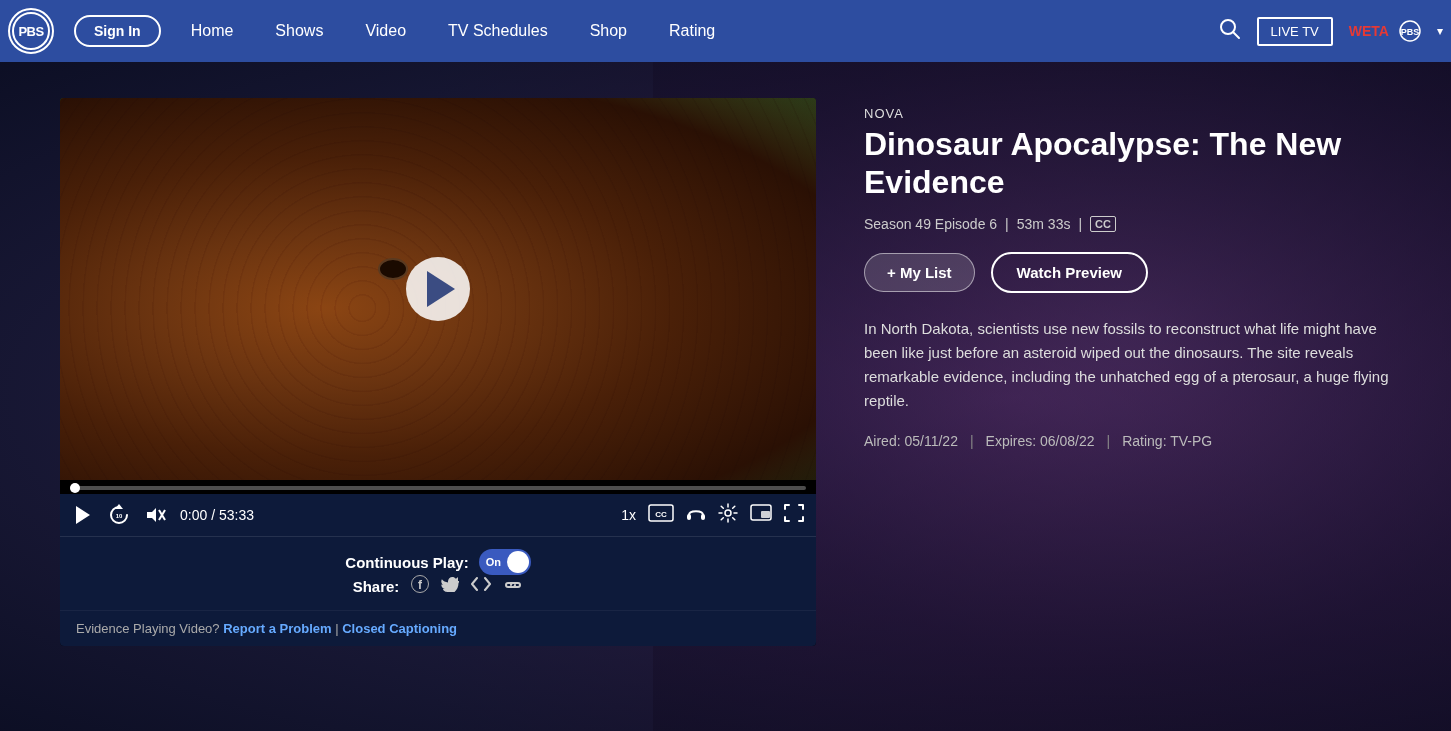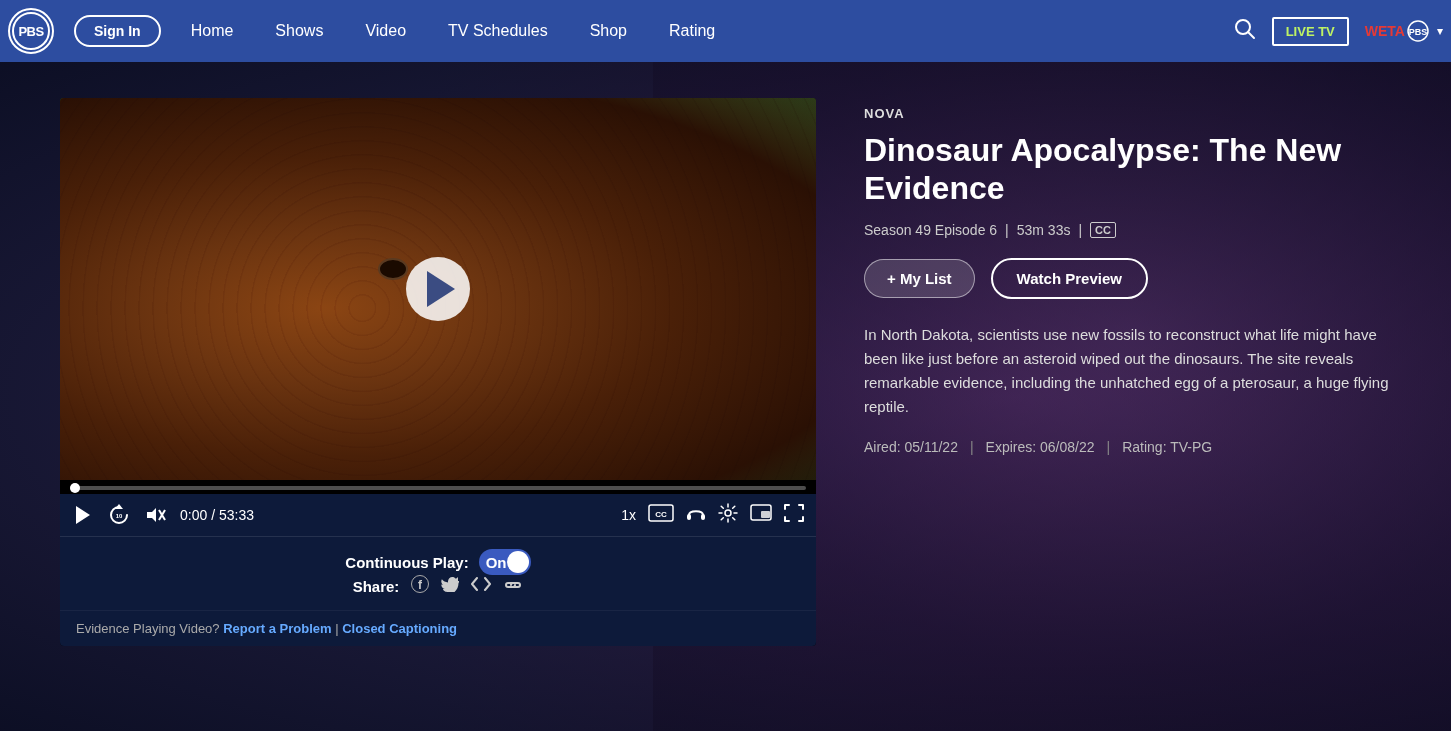--- a/index.html
+++ b/index.html
@@ -65,31 +65,31 @@
       align-items: center;
       gap: 16px;
     }
     .nav-search-icon {
       color: #fff;
       font-size: 20px;
       cursor: pointer;
     }
     .nav-livetv {
       border: 2px solid #fff;
-      color: #bef264;
+      color: #ffffff;
       padding: 5px 12px;
       font-size: 13px;
-      font-weight: 700;
+      font-weight: 400;
       cursor: pointer;
       border-radius: 2px;
     }
     .nav-station {
       display: flex;
       align-items: center;
-      gap: 2px;
+      gap: 10px;
       cursor: pointer;
     }
     .nav-station-name {
       font-size: 14px;
       font-weight: 700;
       color: #fff;
     }
     .nav-station-name span { color: #e53935; }
     .nav-chevron { font-size: 12px; color: #fff; }
 
@@ -283,21 +283,21 @@
       background: #3a5abf;
       border-radius: 13px;
       display: flex;
       align-items: center;
       position: relative;
       cursor: pointer;
     }
     .toggle-on-label {
       position: absolute;
       left: 7px;
-      font-size: 15px;
+      font-size: 11px;
       font-weight: 700;
       color: #fff;
     }
     .toggle-knob {
       width: 22px;
       height: 22px;
       background: #fff;
       border-radius: 50%;
       position: absolute;
       right: 2px;
@@ -330,25 +330,25 @@
       font-weight: 600;
     }
 
     
     .info-panel {
       flex: 1;
       padding-top: 8px;
     }
     .show-label {
       font-size: 13px;
-      font-weight: 700;
+      font-weight: 400;
       letter-spacing: 1px;
       color: #ddd;
       text-transform: uppercase;
-      margin-bottom: 10px;
+      margin-bottom: 4px;
     }
     .episode-title {
       font-size: 32px;
       font-weight: 700;
       color: #fff;
       line-height: 1.2;
       margin-bottom: 14px;
     }
     .episode-meta {
       font-size: 14px;

